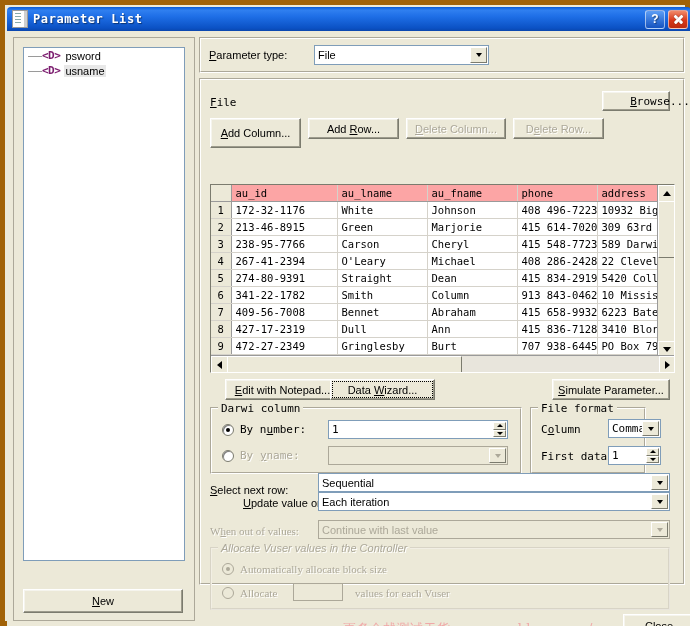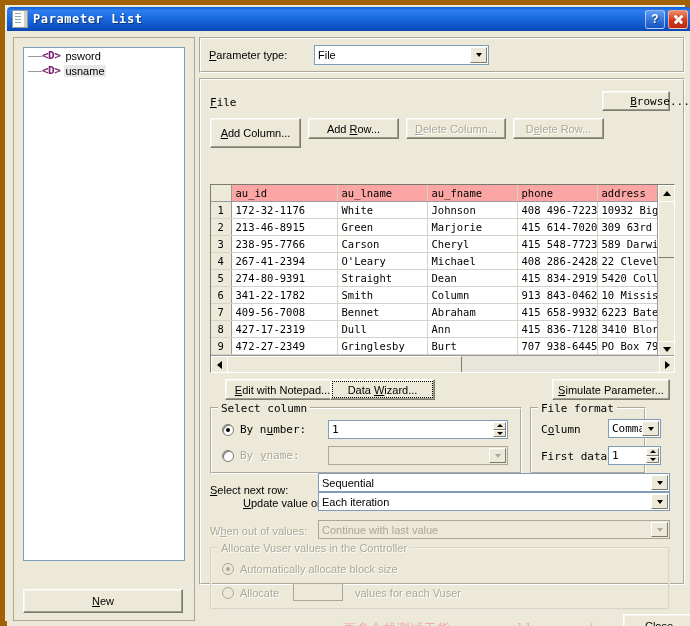--- a/index.html
+++ b/index.html
@@ -117,21 +117,21 @@
   }
   .grp-inner{
     position:absolute;left:0;top:0;right:0;bottom:0;
     border:1px solid #aca899;border-top-color:#fff;border-left-color:#fff;
   }
 
   #ptype-box{left:0;top:0;width:486px;height:36px;}
   #file-box{left:0;top:41px;width:486px;height:507px;}
 
   .lbl{position:absolute;font-size:11px;color:#000;white-space:nowrap;}
-  .lbl.dis{color:#aca899;text-shadow:1px 1px 0 #fff;}
+  .lbl.dis{color:#aca899;text-shadow:1px 1px 0 #fff;font-family:Liberation Serif, serif;}
   u{text-decoration:underline;}
 
   .combo{
     position:absolute;background:#fff;border:1px solid #7f9db9;
     box-sizing:border-box;display:flex;align-items:center;
     font-size:11px;padding-left:3px;color:#000;
   }
   .combo.mono{font-family:"DejaVu Sans Mono",monospace;font-size:11px;}
   .combo .arrow{
     position:absolute;right:1px;top:1px;bottom:1px;width:15px;
@@ -206,21 +206,21 @@
   .fs{
     position:absolute;border:1px solid #fff;
     border-top-color:#aca899;border-left-color:#aca899;box-sizing:border-box;
   }
   .fs-in{position:absolute;left:0;top:0;right:0;bottom:0;
     border:1px solid #aca899;border-top-color:#fff;border-left-color:#fff;}
   .fs-cap{
     position:absolute;top:-6px;left:7px;background:#ece9d8;padding:0 3px;
     font-size:11px;font-family:"DejaVu Sans Mono",monospace;z-index:2;
   }
-  .fs-cap.dis{color:#aca899;text-shadow:1px 1px 0 #fff;font-family:"Liberation Sans",sans-serif;}
+  .fs-cap.dis{color:#aca899;text-shadow:1px 1px 0 #fff;font-family:"Liberation Sans",sans-serif;font-style:italic;}
 
   .radio{
     position:absolute;width:12px;height:12px;border-radius:50%;
     background:#fff;border:1px solid #7b7b6e;box-sizing:border-box;
     box-shadow:inset 1px 1px 0 #808080;
   }
   .radio.dis{background:#ece9d8;border-color:#aca899;box-shadow:none;}
   .radio .dot{
     position:absolute;left:3px;top:3px;width:4px;height:4px;border-radius:50%;background:#000;
   }
@@ -453,21 +453,21 @@
         </div>
         <div class="btn focus" style="left:130px;top:300px;width:105px;height:21px;">
           <span>Data <u>W</u>izard...</span>
         </div>
         <div class="btn" style="left:352px;top:300px;width:118px;height:21px;">
           <span><u>S</u>imulate Parameter...</span>
         </div>
 
         <div class="fs" style="left:10px;top:328px;width:312px;height:67px;">
           <div class="fs-in"></div>
-          <div class="fs-cap">Select column</div>
+          <div class="fs-cap">Darwi column</div>
           <div class="radio" style="left:11px;top:16px;">
               <span class="dot"></span>
             </div>
           <div class="lbl" style="left:29px;top:15px;font-family:'DejaVu Sans Mono',monospace;">By n<u>u</u>mber:</div>
           <div class="txt" style="left:117px;top:12px;width:180px;height:19px;">
             <span>1</span>
             <span class="spin">
                 <div>
                   <i class="tri mini-up"></i>
                 </div>

